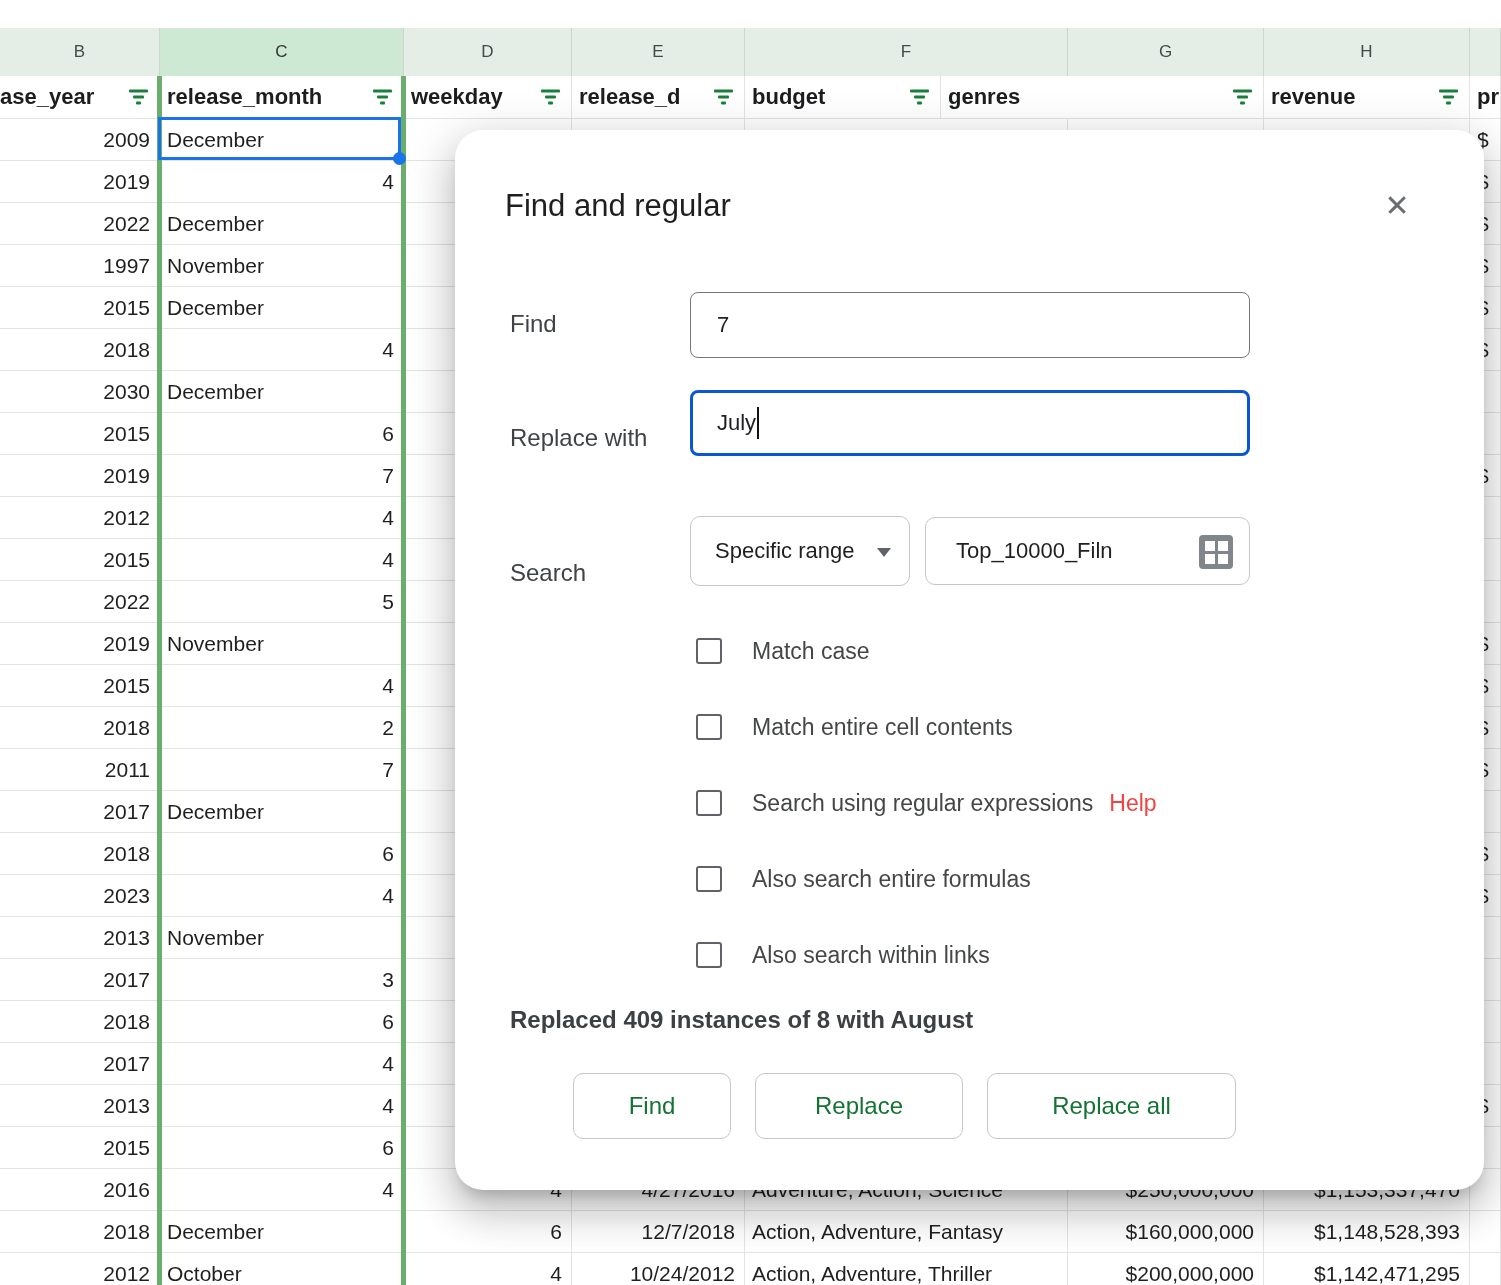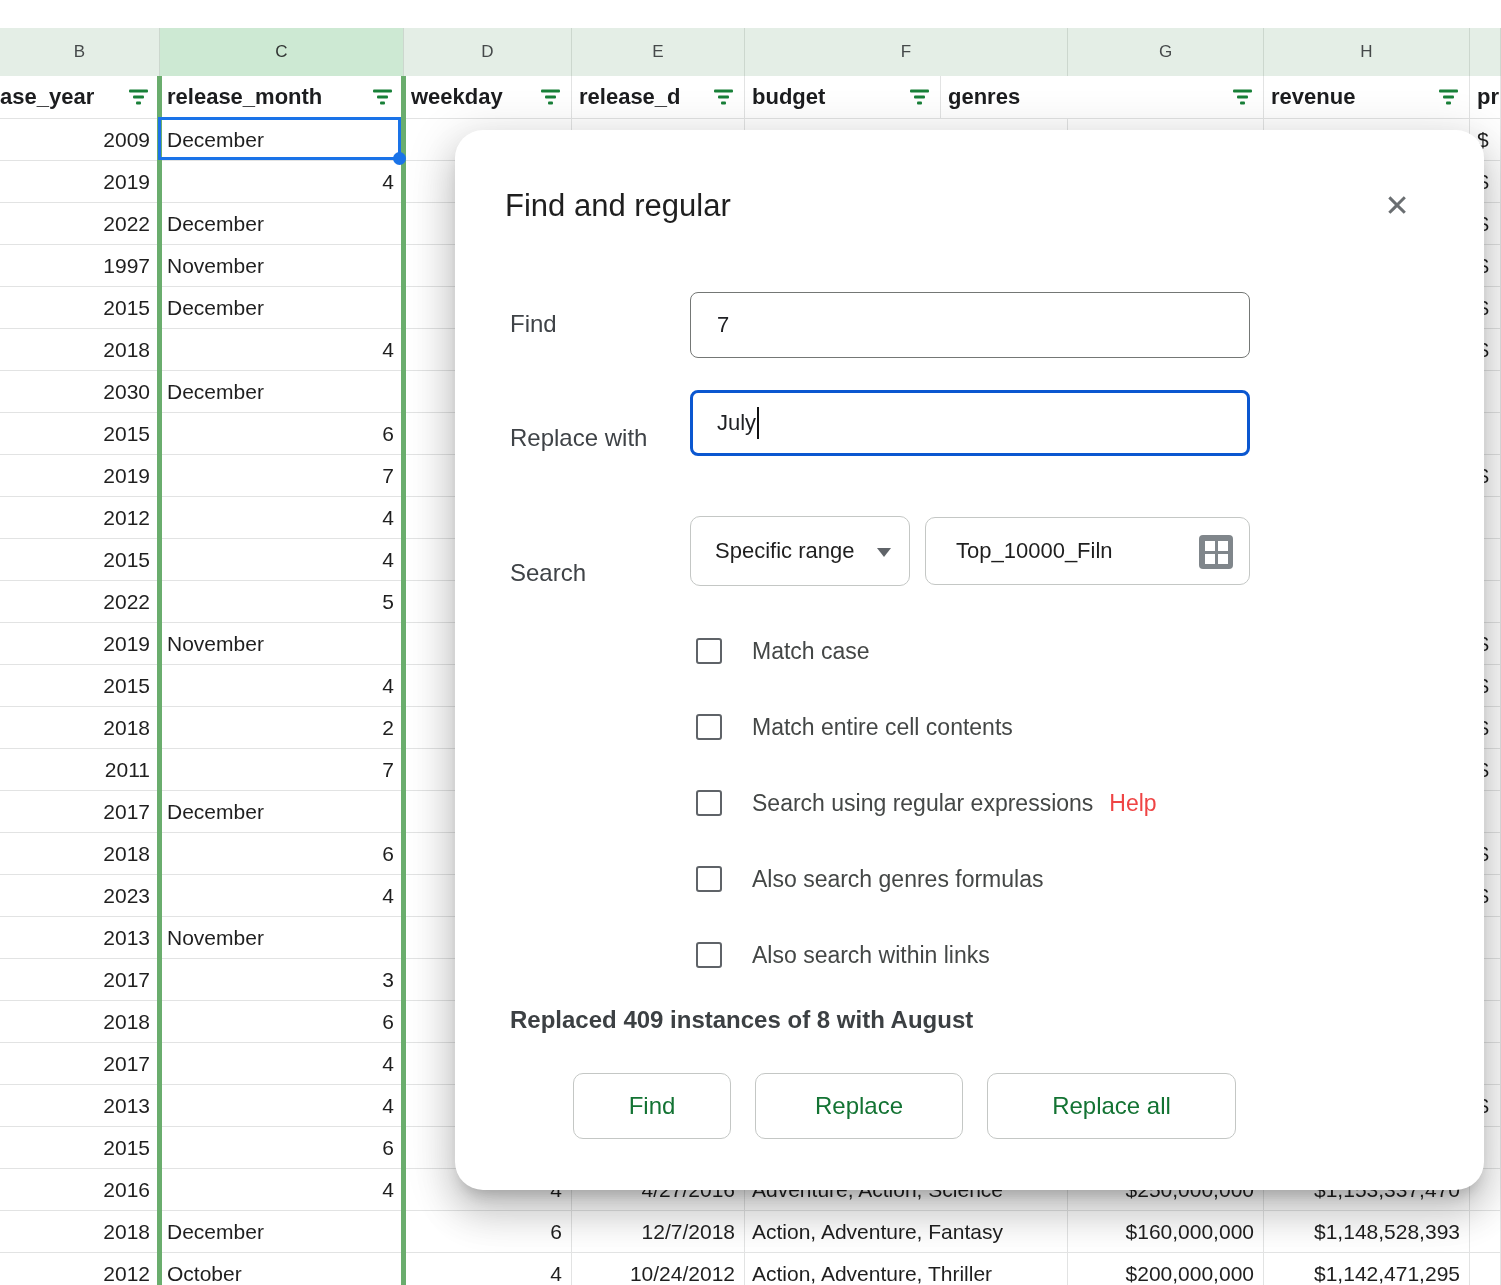--- a/index.html
+++ b/index.html
@@ -495,21 +495,21 @@
     <span class="chk-box"></span>
     <span class="chk-label">Match entire cell contents</span>
   </div>
   <div class="chk-row" style="top:660px;">
     <span class="chk-box"></span>
     <span class="chk-label">Search using regular expressions</span>
     <span class="help-link">Help</span>
   </div>
   <div class="chk-row" style="top:736px;">
     <span class="chk-box"></span>
-    <span class="chk-label">Also search genres formulas</span>
+    <span class="chk-label">Also search entire formulas</span>
   </div>
   <div class="chk-row" style="top:812px;">
     <span class="chk-box"></span>
     <span class="chk-label">Also search within links</span>
   </div>
 
   <div id="dlg-status">Replaced 409 instances of 8 with August</div>
 
   <div id="btn-find" class="btn outline">Find</div>
   <div id="btn-replace-all" class="btn outline">Replace all</div>

